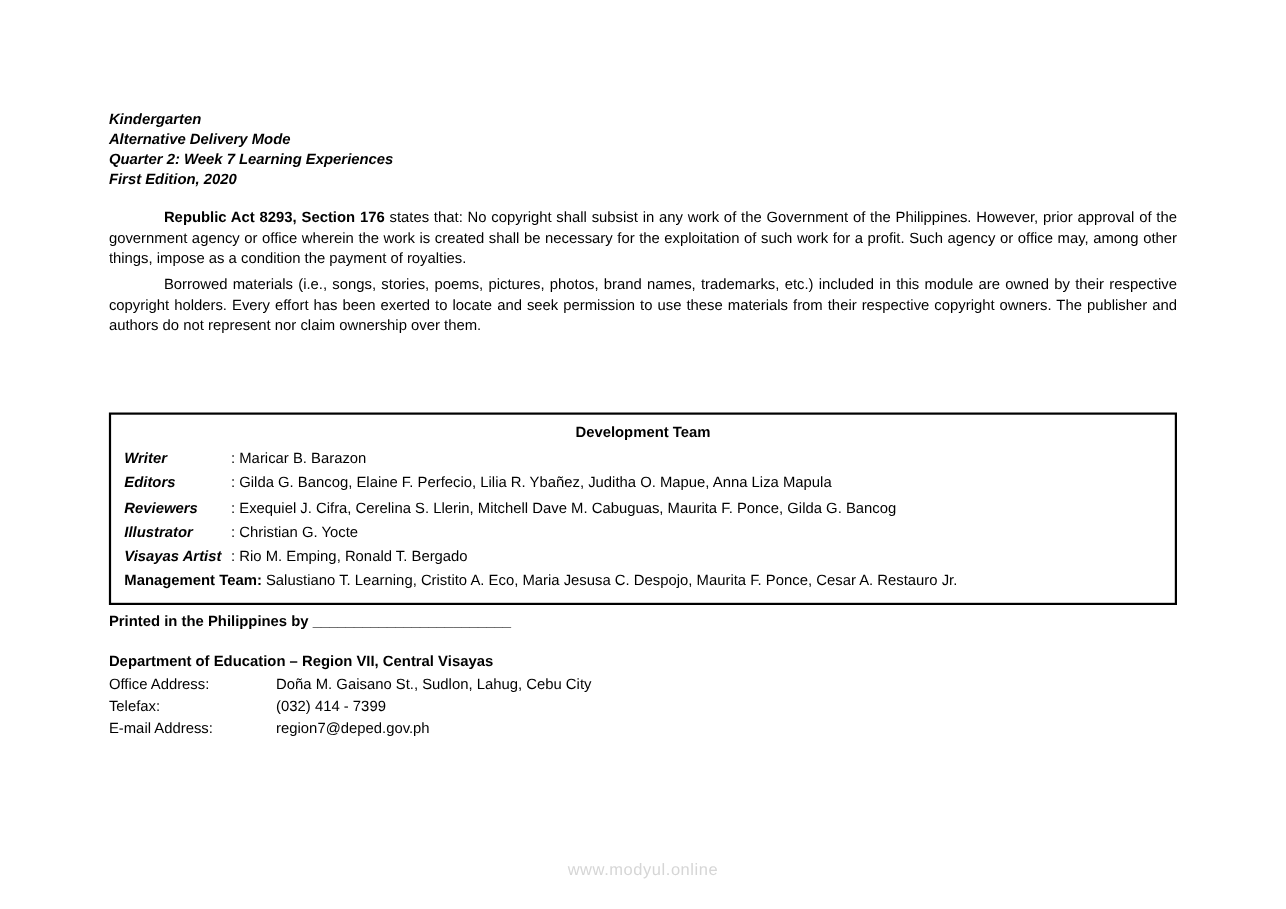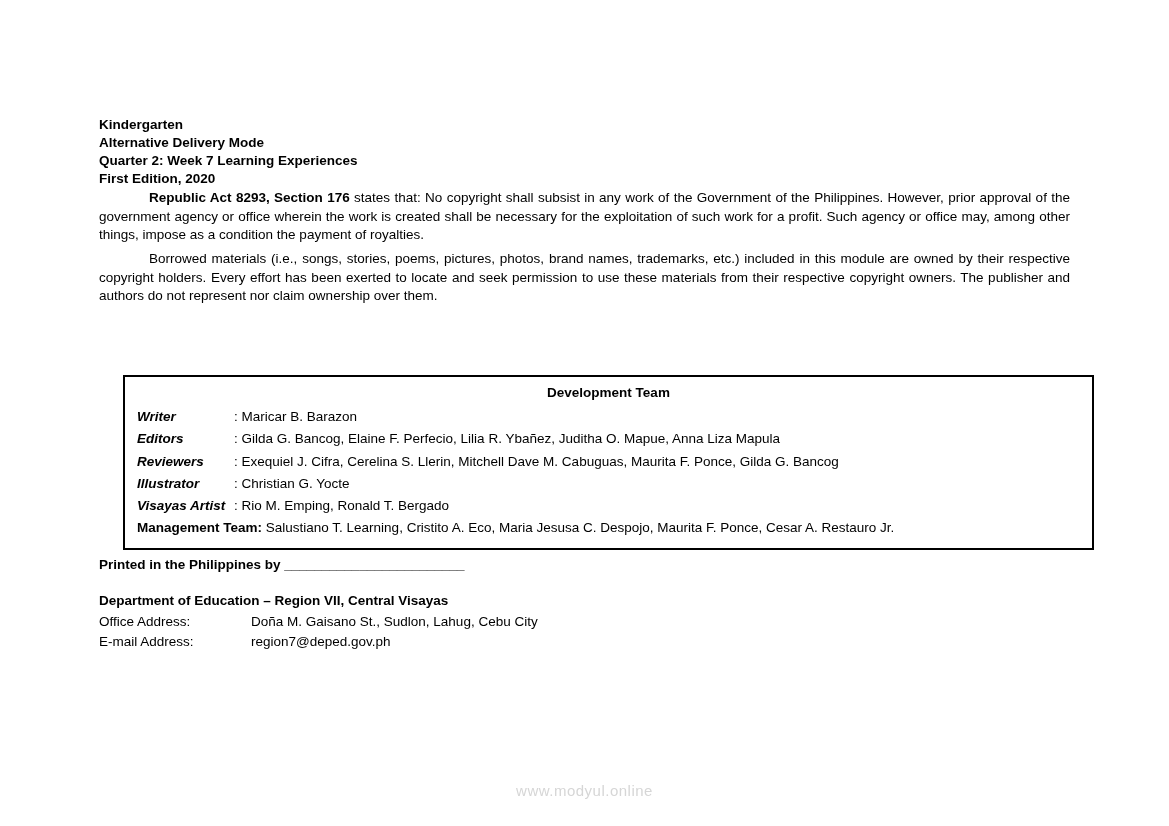--- a/index.html
+++ b/index.html
@@ -18,21 +18,21 @@
   .page {
     position: absolute;
     left: 99px;
     top: 0;
     width: 971px;
     height: 826px;
   }
   .block { position: absolute; left: 0; width: 100%; }
 
   
-  .header-block { top: 116px; }
+  .header-block { top: 100px; font-style: italic; }
   .header-line {
     font-weight: bold;
     font-size: 13.5px;
     line-height: 18px;
   }
 
   
   .para {
     margin: 0;
     font-size: 13.5px;
@@ -49,21 +49,20 @@
   .pub-row { display: flex; }
   .pub-label { width: 143px; flex: 0 0 143px; }
 
   
   .team-box {
     top: 375px;
     height: 175px;
     border: 2px solid #000000;
     box-sizing: border-box;
     padding: 7px 12px 14px 12px;
-    margin-left: 24px;
   }
   .team-title {
     text-align: center;
     font-weight: bold;
     font-size: 13.5px;
     line-height: 18px;
     margin-bottom: 4px;
   }
   .team-row {
     display: flex;
@@ -155,20 +154,24 @@
     <span>________________________</span>
   </div>
 
   <div class="block dept-block">
     <div class="dept-title">Department of Education – Region VII, Central Visayas</div>
     <div class="office-row">
       <span class="office-label">Office Address:</span>
       <span>Doña M. Gaisano St., Sudlon, Lahug, Cebu City</span>
     </div>
     <div class="office-row">
+      <span class="office-label">Telefax:</span>
+      <span>(032) 414 - 7399</span>
+    </div>
+    <div class="office-row">
       <span class="office-label">E-mail Address:</span>
       <span>region7@deped.gov.ph</span>
     </div>
   </div>
 
 </div>
 
 <div class="watermark">www.modyul.online</div>
 
 </body></html>

